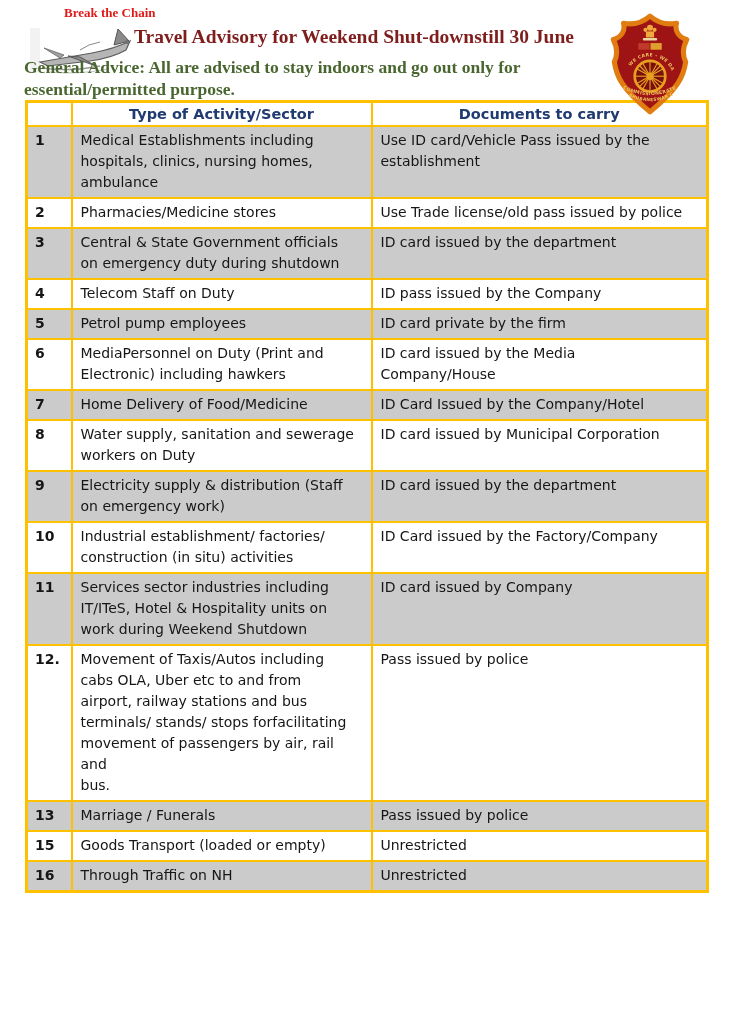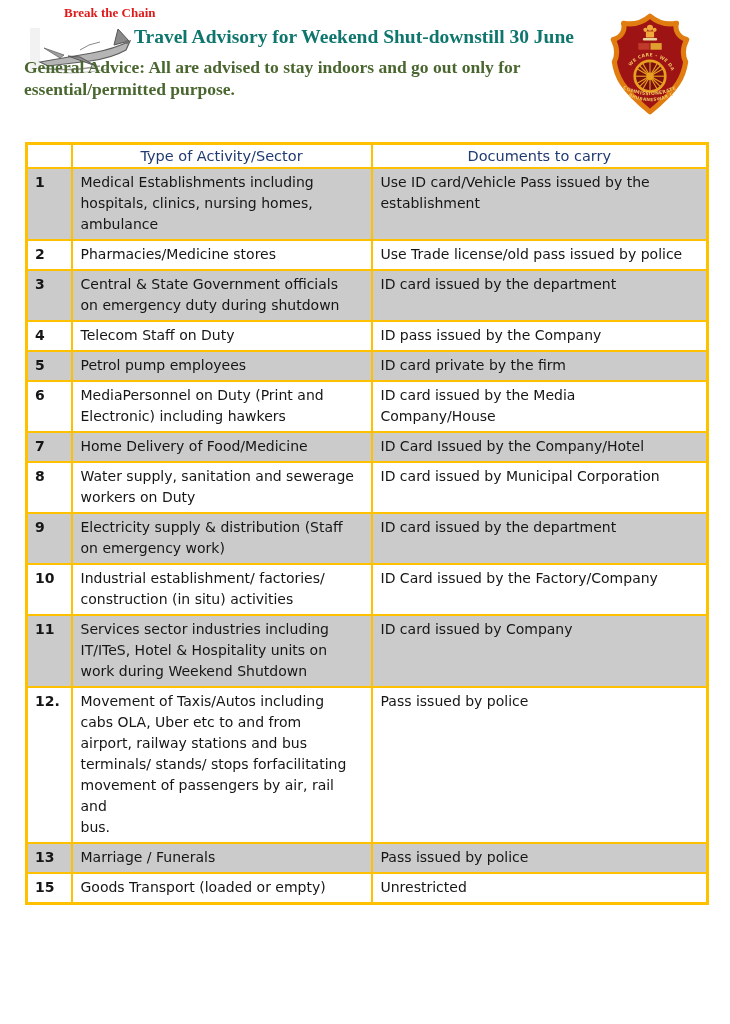--- a/index.html
+++ b/index.html
@@ -2,49 +2,49 @@
 <html><head>
 <meta charset="utf-8">
 <style>
   html,body { margin:0; padding:0; }
   body {
     width:730px; height:1024px; position:relative;
     background:#ffffff;
     font-family:"DejaVu Sans", sans-serif;
     overflow:hidden;
   }
-  .header { position:relative; height:142px; }
+  .header { position:relative; height:100px; }
   .break-chain {
     position:absolute; left:64px; top:5px;
     font-family:"Liberation Serif", serif;
     font-weight:bold; font-size:13px; color:#e01a1a;
   }
   .plane { position:absolute; left:30px; top:20px; }
   .main-title {
     position:absolute; left:134px; top:26px;
     font-family:"Liberation Serif", serif;
-    font-weight:bold; font-size:19.5px; color:#0f766e;
+    font-weight:bold; font-size:19.5px; color:#7f1d1d;
     width:500px;
   }
   .advice {
     position:absolute; left:24px; top:56px; width:565px;
     font-family:"Liberation Serif", serif;
     font-weight:bold; font-size:17.5px; color:#49662f;
     line-height:1.28;
   }
   .emblem { position:absolute; left:597px; top:13px; }
 
   table.advisory {
     border-collapse:collapse; table-layout:fixed;
     margin-left:25px; width:681px;
     border:3px solid #ffc000;
   }
   table.advisory th, table.advisory td { border:2px solid #ffc000; }
   table.advisory thead th {
-    color:#203a72; font-weight:normal; font-size:14.5px;
+    color:#203a72; font-weight:bold; font-size:14.5px;
     padding:3px 6px; background:#ffffff;
   }
   table.advisory td {
     font-size:14px; line-height:1.5; color:#161616;
     padding:3px 6px 4px 8px; vertical-align:top;
     white-space:pre-line; background:#ffffff;
   }
   table.advisory td.num { font-weight:bold; padding-left:7px; }
   table.advisory tbody tr:nth-child(odd) td { background:#cbcbcb; }
 </style>
@@ -212,14 +212,19 @@
       <tr>
         <td class="num">13</td>
         <td>Marriage / Funerals</td>
         <td>Pass issued by police</td>
       </tr>
       <tr>
         <td class="num">15</td>
         <td>Goods Transport (loaded or empty)</td>
         <td>Unrestricted</td>
       </tr>
+      <tr>
+        <td class="num">16</td>
+        <td>Through Traffic on NH</td>
+        <td>Unrestricted</td>
+      </tr>
     </tbody>
 </table>
 
 </body></html>

